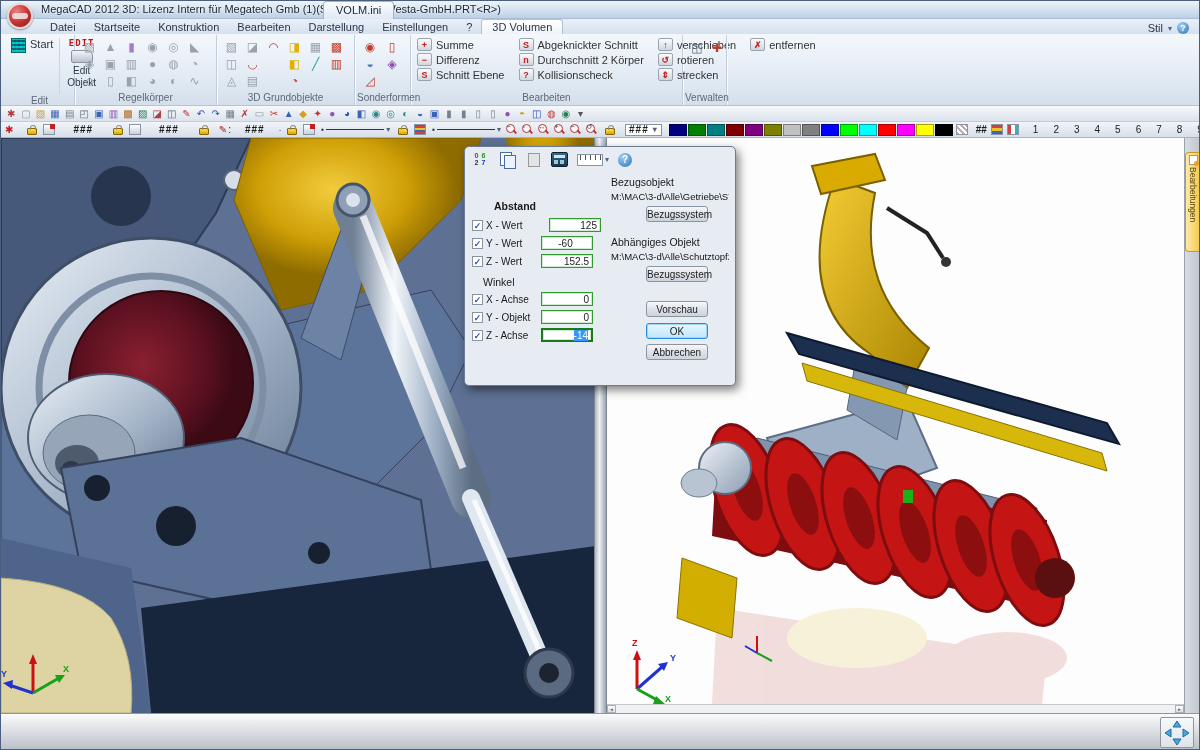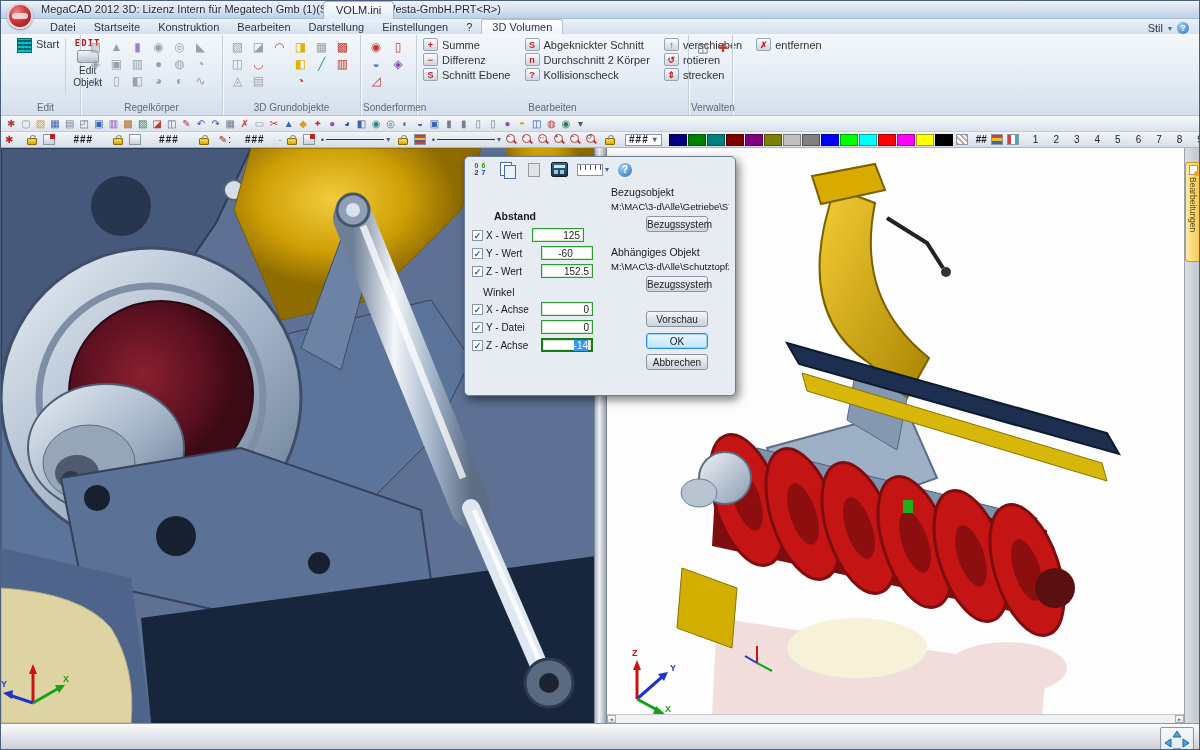--- a/index.html
+++ b/index.html
@@ -19,21 +19,21 @@
   
   .menubar{position:relative;display:flex;align-items:flex-end;height:15px;background:linear-gradient(#e9f0f8,#d4e1ef);padding-left:40px;font-size:11px;color:#2b3razor;color:#2b3646;}
   .menu-item{padding:1px 9px;cursor:default;}
   .menu-item.active-tab{background:linear-gradient(#ffffff,#eef4fa);border:1px solid #b2c1d4;border-bottom:none;border-radius:3px 3px 0 0;padding:1px 10px;}
   .menu-right{margin-left:auto;display:flex;align-items:center;gap:5px;padding-right:10px;}
   .help-circle{width:12px;height:12px;border-radius:50%;background:radial-gradient(circle at 35% 30%,#9fd0f5,#2a72b8);color:#fff;
     font-size:9px;font-weight:bold;text-align:center;line-height:12px;}
   .chev{font-size:8px;color:#55627a;}
 
   
-  .ribbon{display:flex;height:82px;background:linear-gradient(#f4f8fc,#dfe8f2 70%,#d4dfeb);border-bottom:1px solid #b5c3d4;padding:1px 0 0 10px;}
+  .ribbon{display:flex;height:72px;background:linear-gradient(#f4f8fc,#dfe8f2 70%,#d4dfeb);border-bottom:1px solid #b5c3d4;padding:1px 0 0 4px;}
   .rgroup{display:flex;flex-direction:column;border-right:1px solid #c3cedc;box-shadow:1px 0 0 #f6fafe;}
   .rg-body{flex:1;display:flex;align-items:flex-start;padding:3px 4px 0;}
   .rg-label{font-size:10px;color:#5d6978;text-align:center;padding:1px 2px 2px;}
   .tilegrid{display:grid;grid-template-columns:repeat(6,21px);grid-auto-rows:17px;}
   .tile{display:flex;align-items:center;justify-content:center;font-size:12px;line-height:1;cursor:default;border:1px solid transparent;border-radius:2px;}
   .g-edit .rg-body{gap:6px;padding-left:6px;}
   .start-stack{display:flex;gap:4px;align-items:flex-start;font-size:11px;color:#2b3646;}
   .start-icon{width:15px;height:15px;background:
      repeating-linear-gradient(0deg,rgba(0,200,200,.9) 0 2px,rgba(0,90,110,.9) 2px 4px),
      repeating-linear-gradient(90deg,#0fd 0 2px,#067 2px 4px);border:1px solid #066;}
@@ -620,21 +620,21 @@
         </span>
         <span class="dlg-help">?</span>
       </div>
       <div class="dlg-body">
         <span class="sec-label" style="left:29px;top:30px;font-weight:bold;">Abstand</span>
 
         <div class="crow" style="top:48px;">
           <span class="cb">✓</span>
           <label>X - Wert</label>
         </div>
-        <div class="valbox" style="left:67px;top:48px;">125</div>
+        <div class="valbox" style="left:84px;top:48px;">125</div>
 
         <div class="crow" style="top:66px;">
           <span class="cb">✓</span>
           <label>Y - Wert</label>
         </div>
         <div class="valbox" style="left:76px;top:66px;text-align:center;">-60</div>
 
         <div class="crow" style="top:84px;">
           <span class="cb">✓</span>
           <label>Z - Wert</label>
@@ -644,21 +644,21 @@
         <span class="sec-label" style="left:18px;top:106px;">Winkel</span>
 
         <div class="crow" style="top:122px;">
           <span class="cb">✓</span>
           <label>X - Achse</label>
         </div>
         <div class="valbox" style="left:76px;top:122px;">0</div>
 
         <div class="crow" style="top:140px;">
           <span class="cb">✓</span>
-          <label>Y - Datei</label>
+          <label>Y - Objekt</label>
         </div>
         <div class="valbox" style="left:76px;top:140px;">0</div>
 
         <div class="crow" style="top:158px;">
           <span class="cb">✓</span>
           <label>Z - Achse</label>
         </div>
         <div class="valbox focus" style="left:76px;top:158px;">
           <span class="sel">-14</span>
         </div>

